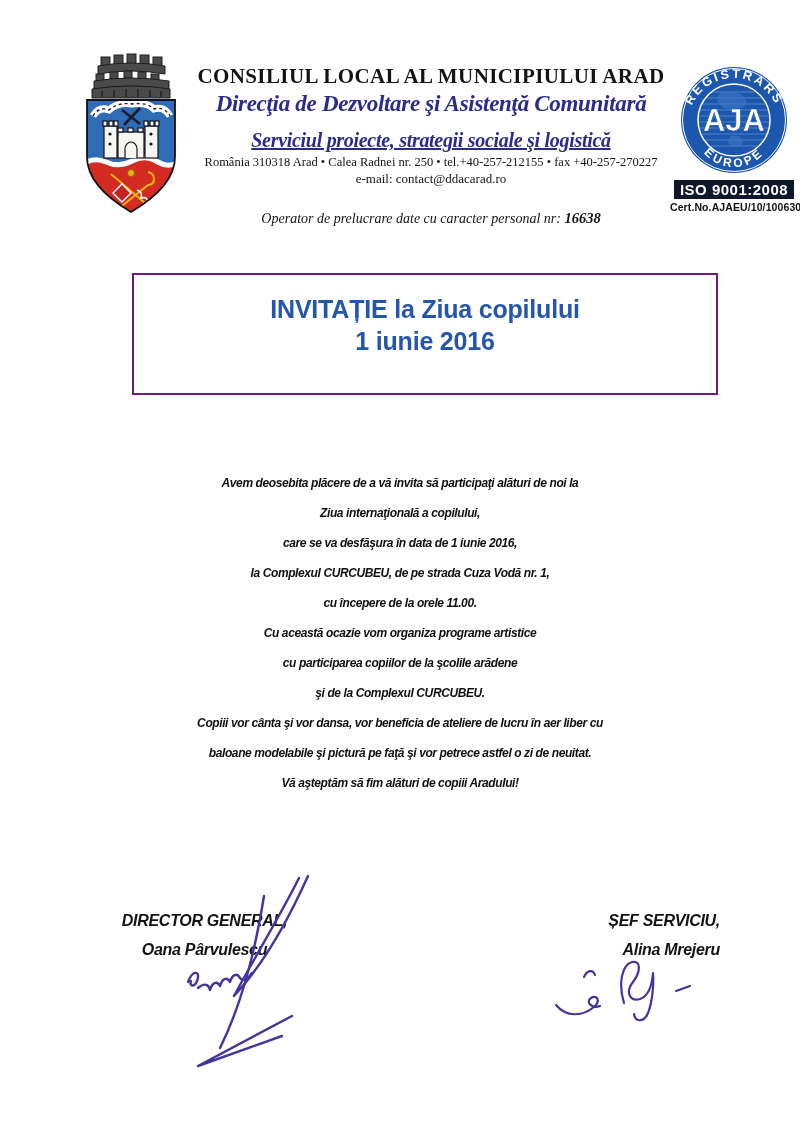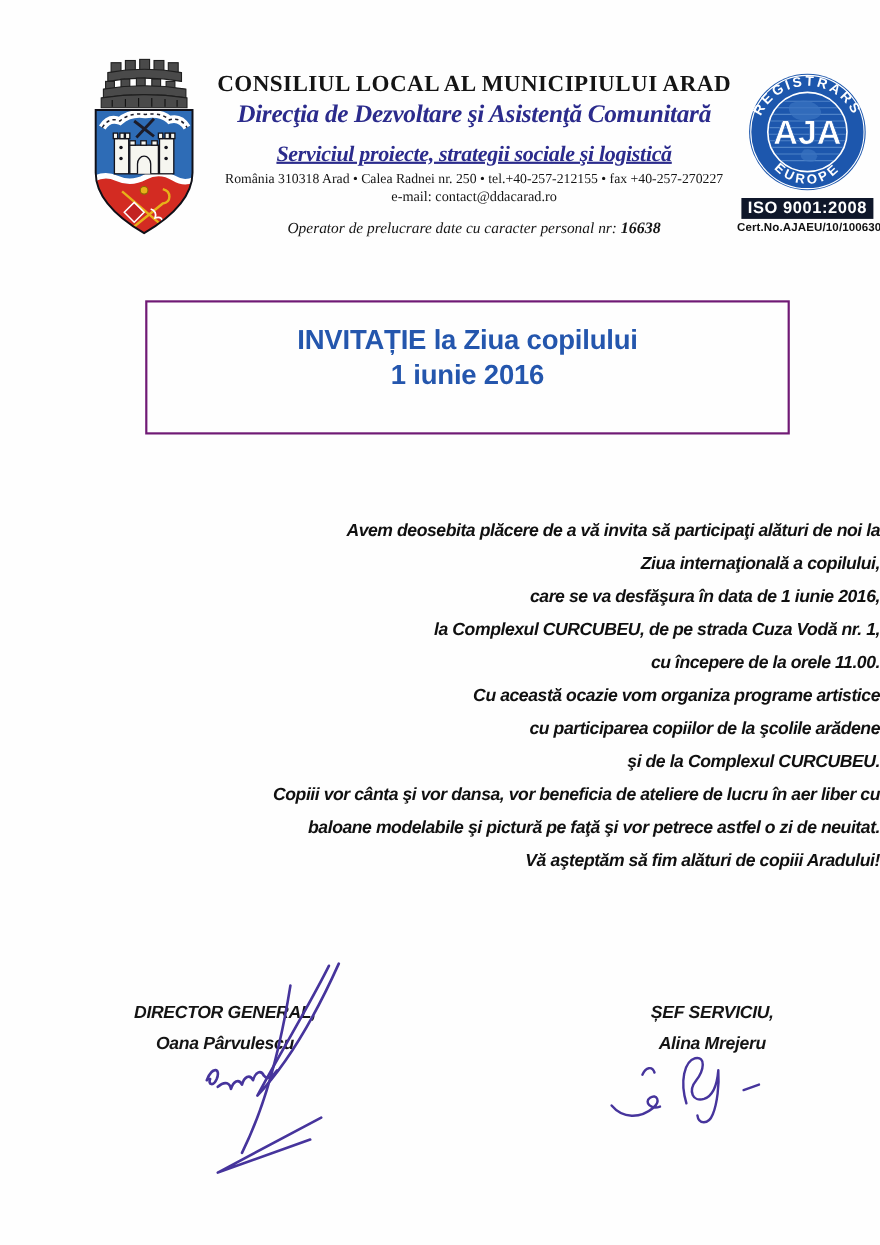--- a/index.html
+++ b/index.html
@@ -25,21 +25,21 @@
     font-family:"Liberation Serif",serif;font-weight:bold;font-style:italic;
     font-size:23px;color:#2b2b8c;margin-top:2px;letter-spacing:-.3px;white-space:nowrap;
   }
   .org3{
     font-family:"Liberation Serif",serif;font-weight:bold;font-style:italic;
     font-size:20px;color:#2b2b8c;text-decoration:underline;
     margin-top:12px;letter-spacing:-.3px;white-space:nowrap;
   }
   .addr{font-size:12.5px;margin-top:3px;white-space:nowrap;}
   .email{font-size:13px;margin-top:1px;}
-  .operator{font-style:italic;font-size:14px;margin-top:13px;}
+  .operator{font-style:italic;font-size:14px;margin-top:23px;}
   .operator b{font-size:14.5px;}
 
   .aja{position:absolute;left:670px;top:64px;width:128px;text-align:center;}
   .aja svg{display:block;margin:0 auto;}
   .iso-band{
     display:inline-block;margin-top:4px;background:#0f172a;color:#fff;
     font-family:"Liberation Sans",sans-serif;font-weight:bold;font-size:15px;
     padding:1px 6px;letter-spacing:.5px;white-space:nowrap;
   }
   .cert-no{
@@ -55,33 +55,33 @@
     padding-bottom:18px;
   }
   .title-line{
     font-family:"Liberation Sans",sans-serif;font-weight:bold;
     font-size:25px;line-height:32px;color:#2456ad;letter-spacing:-.2px;
   }
 
   
   .body-text{
     position:absolute;left:0;right:0;top:468px;
-    text-align:right;color:#101010;
+    text-align:center;color:#101010;
     font-family:"Liberation Sans",sans-serif;font-weight:bold;font-style:italic;
-    font-size:16px;line-height:30px;letter-spacing:-.4px;
+    font-size:12px;line-height:30px;letter-spacing:-.4px;
   }
   .body-text p{margin:0;}
 
   
   .sig-label{
     font-family:"Liberation Sans",sans-serif;font-weight:bold;font-style:italic;
     font-size:16px;color:#141414;letter-spacing:-.3px;white-space:nowrap;
   }
   .sig-left{position:absolute;left:112px;top:912px;width:185px;text-align:center;}
-  .sig-right{position:absolute;left:575px;top:912px;width:145px;text-align:center;}
+  .sig-right{position:absolute;left:575px;top:912px;width:145px;text-align:right;}
   .sig-name{margin-top:11px;}
   .sig-ink{position:absolute;pointer-events:none;}
   .ink-left{left:168px;top:868px;}
   .ink-right{left:550px;top:953px;}
 </style>
 </head>
 <body>
 
 <div class="page">
 

